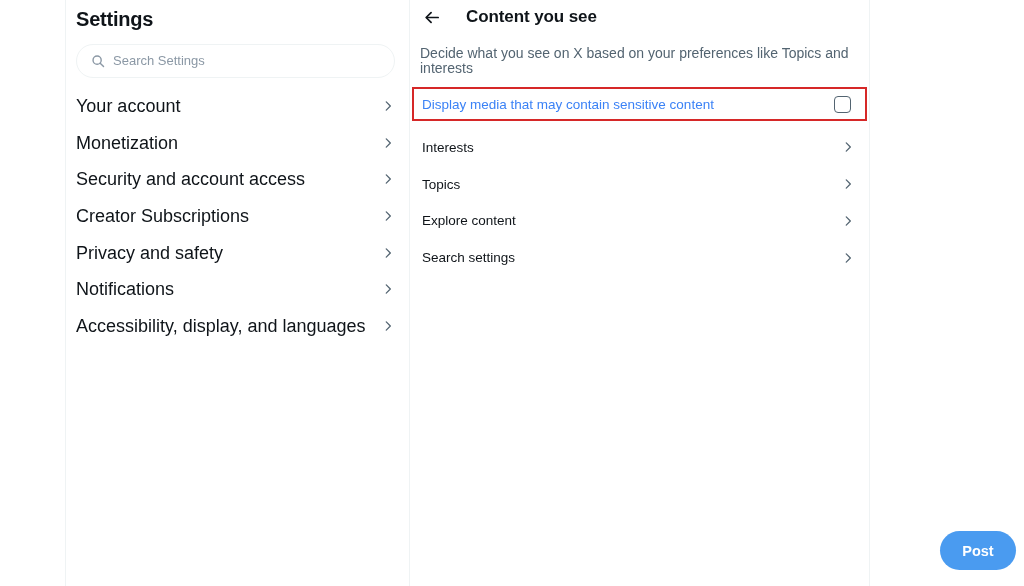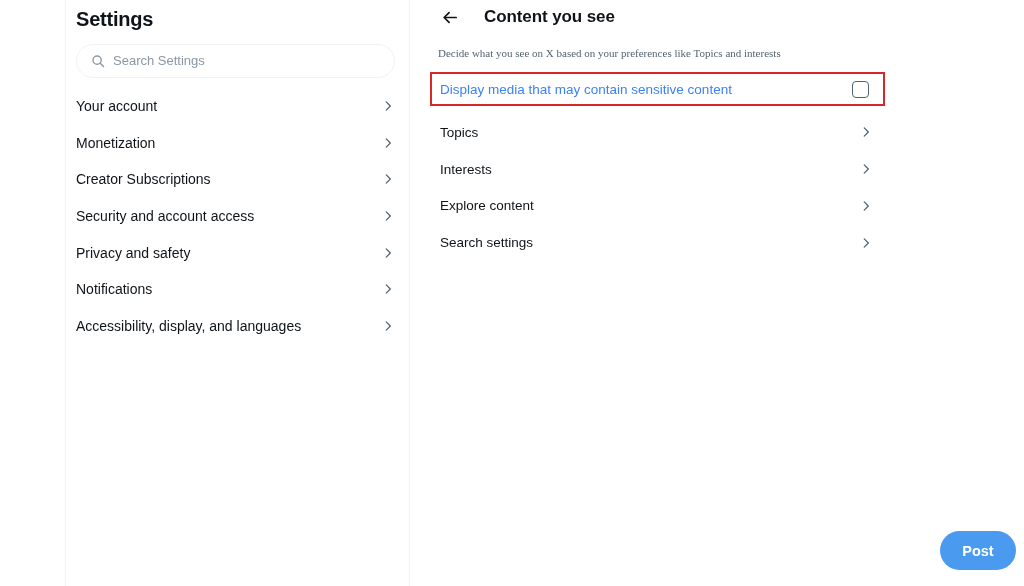--- a/index.html
+++ b/index.html
@@ -89,36 +89,36 @@
   .nav-row {
     display: flex;
     align-items: center;
     justify-content: space-between;
     height: 36.6px;
     padding: 0 14px 0 10px;
     cursor: pointer;
   }
 
   .nav-label {
-    font-size: 14px;
+    font-size: 18px;
     color: #0f1419;
     line-height: 18px;
   }
 
   .chev {
     width: 14px;
     height: 14px;
     color: #536471;
     flex: 0 0 auto;
   }
 
   
   #content-panel {
     position: absolute;
-    left: 428px;
+    left: 410px;
     top: 0;
     width: 459px;
     height: 586px;
     background: #ffffff;
   }
 
   .panel-header {
     display: flex;
     align-items: center;
     height: 34px;
@@ -140,25 +140,24 @@
   .back-btn svg { width: 17px; height: 17px; }
 
   .panel-title {
     font-size: 17px;
     font-weight: bold;
     color: #0f1419;
     letter-spacing: -0.1px;
   }
 
   .panel-desc {
-    font-size: 11px;
+    font-size: 14px;
     color: #536471;
     padding: 12px 14px 0 10px;
     line-height: 15px;
-    font-family: Liberation Serif, serif;
   }
 
   
   .highlight-wrap {
     position: relative;
     margin-top: 11px;
   }
 
   .highlight-box {
     position: absolute;
@@ -266,28 +265,28 @@
 
       <div class="nav-row">
         <span class="nav-label">Monetization</span>
         <svg class="chev" viewBox="0 0 24 24" fill="none" stroke="currentColor" stroke-width="2.2" stroke-linecap="round" stroke-linejoin="round">
             <polyline points="9 5 16 12 9 19"></polyline>
           </svg>
       </div>
 
 
       <div class="nav-row">
+        <span class="nav-label">Security and account access</span>
+        <svg class="chev" viewBox="0 0 24 24" fill="none" stroke="currentColor" stroke-width="2.2" stroke-linecap="round" stroke-linejoin="round">
+            <polyline points="9 5 16 12 9 19"></polyline>
+          </svg>
+      </div>
+
+      <div class="nav-row">
         <span class="nav-label">Creator Subscriptions</span>
-        <svg class="chev" viewBox="0 0 24 24" fill="none" stroke="currentColor" stroke-width="2.2" stroke-linecap="round" stroke-linejoin="round">
-            <polyline points="9 5 16 12 9 19"></polyline>
-          </svg>
-      </div>
-
-      <div class="nav-row">
-        <span class="nav-label">Security and account access</span>
         <svg class="chev" viewBox="0 0 24 24" fill="none" stroke="currentColor" stroke-width="2.2" stroke-linecap="round" stroke-linejoin="round">
             <polyline points="9 5 16 12 9 19"></polyline>
           </svg>
       </div>
 
       <div class="nav-row">
         <span class="nav-label">Privacy and safety</span>
         <svg class="chev" viewBox="0 0 24 24" fill="none" stroke="currentColor" stroke-width="2.2" stroke-linecap="round" stroke-linejoin="round">
             <polyline points="9 5 16 12 9 19"></polyline>
           </svg>
@@ -329,28 +328,28 @@
       <div class="highlight-box"></div>
       <div class="toggle-row">
         <span class="toggle-label">Display media that may contain sensitive content</span>
         <div class="checkbox"></div>
       </div>
     </div>
 
     <div class="content-list">
 
       <div class="content-row">
+        <span class="content-label">Interests</span>
+        <svg class="chev" viewBox="0 0 24 24" fill="none" stroke="currentColor" stroke-width="2.2" stroke-linecap="round" stroke-linejoin="round">
+            <polyline points="9 5 16 12 9 19"></polyline>
+          </svg>
+      </div>
+
+      <div class="content-row">
         <span class="content-label">Topics</span>
-        <svg class="chev" viewBox="0 0 24 24" fill="none" stroke="currentColor" stroke-width="2.2" stroke-linecap="round" stroke-linejoin="round">
-            <polyline points="9 5 16 12 9 19"></polyline>
-          </svg>
-      </div>
-
-      <div class="content-row">
-        <span class="content-label">Interests</span>
         <svg class="chev" viewBox="0 0 24 24" fill="none" stroke="currentColor" stroke-width="2.2" stroke-linecap="round" stroke-linejoin="round">
             <polyline points="9 5 16 12 9 19"></polyline>
           </svg>
       </div>
 
       <div class="content-row">
         <span class="content-label">Explore content</span>
         <svg class="chev" viewBox="0 0 24 24" fill="none" stroke="currentColor" stroke-width="2.2" stroke-linecap="round" stroke-linejoin="round">
             <polyline points="9 5 16 12 9 19"></polyline>
           </svg>

